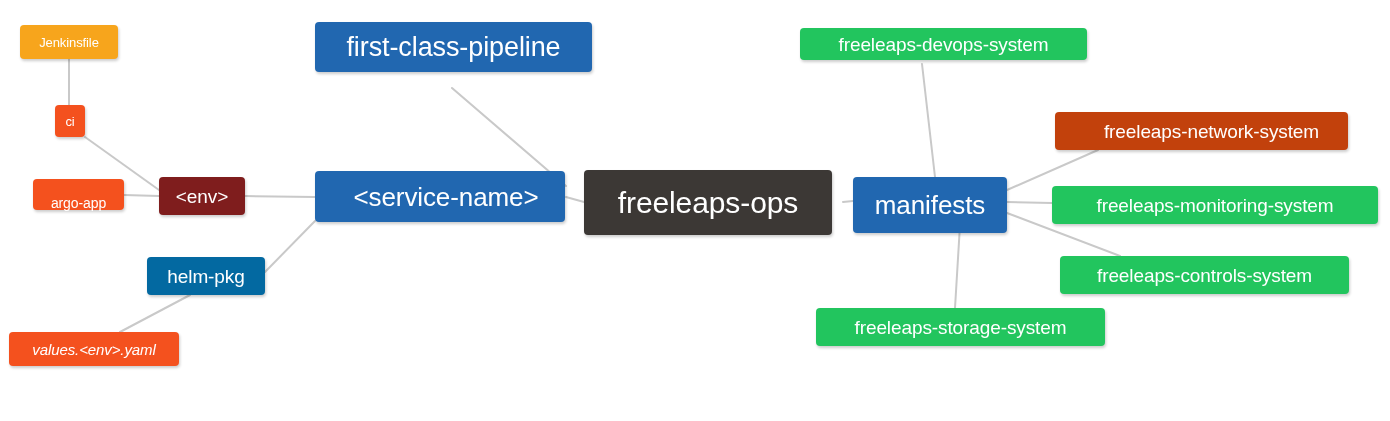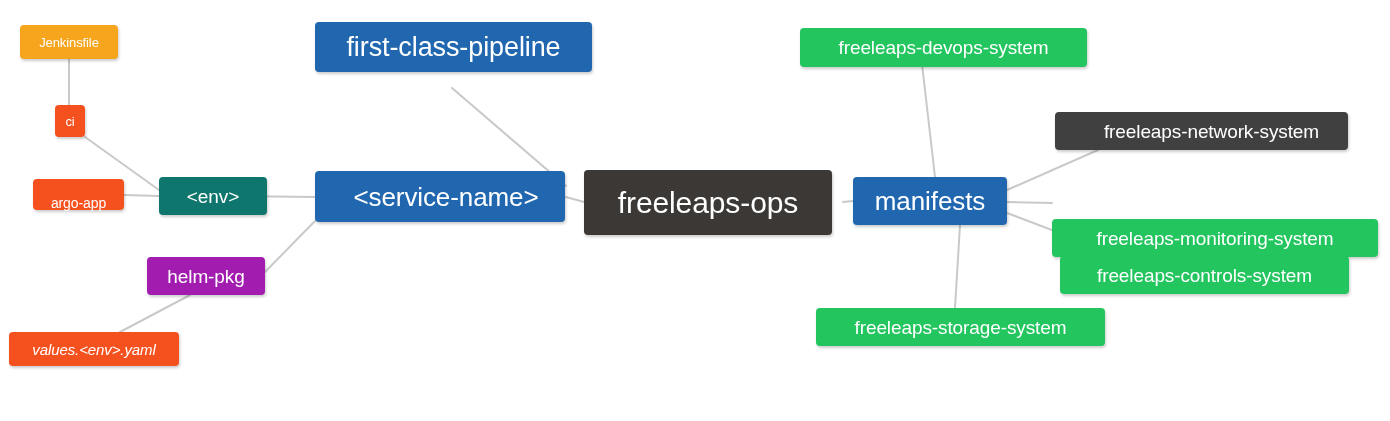--- a/index.html
+++ b/index.html
@@ -69,48 +69,48 @@
   <div id="node-layer">
       <div class="node" style="left: 20px; top: 25px; width: 98px; height: 34px; background: rgb(247, 165, 28); font-size: 13px;">
         <span class="node-label">Jenkinsfile</span>
       </div>
       <div class="node" style="left: 55px; top: 105px; width: 30px; height: 32px; background: rgb(244, 81, 30); font-size: 13px;">
         <span class="node-label">ci</span>
       </div>
       <div class="node" style="left: 33px; top: 179px; width: 91px; height: 31px; background: rgb(244, 81, 30); font-size: 14px; align-items: flex-end;">
         <span class="node-label">argo-app</span>
       </div>
-      <div class="node" style="left: 159px; top: 177px; width: 108px; height: 38px; background: #0f766e; font-size: 19px;">
+      <div class="node" style="left: 159px; top: 177px; width: 86px; height: 38px; background: #7f1d1d; font-size: 19px;">
         <span class="node-label">&lt;env&gt;</span>
       </div>
-      <div class="node" style="left: 147px; top: 257px; width: 118px; height: 38px; background: #a21caf; font-size: 19px;">
+      <div class="node" style="left: 147px; top: 257px; width: 118px; height: 38px; background: #0369a1; font-size: 19px;">
         <span class="node-label">helm-pkg</span>
       </div>
       <div class="node" style="left: 9px; top: 332px; width: 170px; height: 34px; background: rgb(244, 81, 30); font-size: 15px; font-style: italic;">
         <span class="node-label">values.&lt;env&gt;.yaml</span>
       </div>
       <div class="node" style="left: 315px; top: 22px; width: 277px; height: 50px; background: rgb(33, 103, 176); font-size: 27px;">
         <span class="node-label">first-class-pipeline</span>
       </div>
       <div class="node" style="left: 315px; top: 171px; width: 250px; height: 51px; background: rgb(33, 103, 176); font-size: 26px; padding-left: 12px;">
         <span class="node-label">&lt;service-name&gt;</span>
       </div>
       <div class="node" style="left: 584px; top: 170px; width: 248px; height: 65px; background: rgb(60, 56, 53); font-size: 30px;">
         <span class="node-label">freeleaps-ops</span>
       </div>
-      <div class="node" style="left: 853px; top: 177px; width: 154px; height: 48px; background: rgb(33, 103, 176); font-size: 26px;">
+      <div class="node" style="left: 853px; top: 177px; width: 154px; height: 56px; background: rgb(33, 103, 176); font-size: 26px;">
         <span class="node-label">manifests</span>
       </div>
-      <div class="node" style="left: 800px; top: 28px; width: 287px; height: 39px; background: rgb(34, 197, 94); font-size: 19px;">
+      <div class="node" style="left: 800px; top: 28px; width: 287px; height: 32px; background: rgb(34, 197, 94); font-size: 19px;">
         <span class="node-label">freeleaps-devops-system</span>
       </div>
-      <div class="node" style="left: 1055px; top: 112px; width: 293px; height: 38px; background: #404040; font-size: 19px; padding-left: 20px;">
+      <div class="node" style="left: 1055px; top: 112px; width: 293px; height: 38px; background: #c2410c; font-size: 19px; padding-left: 20px;">
         <span class="node-label">freeleaps-network-system</span>
       </div>
-      <div class="node" style="left: 1052px; top: 186px; width: 326px; height: 38px; background: rgb(34, 197, 94); font-size: 19px; margin-top: 33px;">
+      <div class="node" style="left: 1052px; top: 186px; width: 326px; height: 38px; background: rgb(34, 197, 94); font-size: 19px;">
         <span class="node-label">freeleaps-monitoring-system</span>
       </div>
       <div class="node" style="left: 1060px; top: 256px; width: 289px; height: 38px; background: rgb(34, 197, 94); font-size: 19px;">
         <span class="node-label">freeleaps-controls-system</span>
       </div>
       <div class="node" style="left: 816px; top: 308px; width: 289px; height: 38px; background: rgb(34, 197, 94); font-size: 19px;">
         <span class="node-label">freeleaps-storage-system</span>
       </div>
     </div>
 </div>

